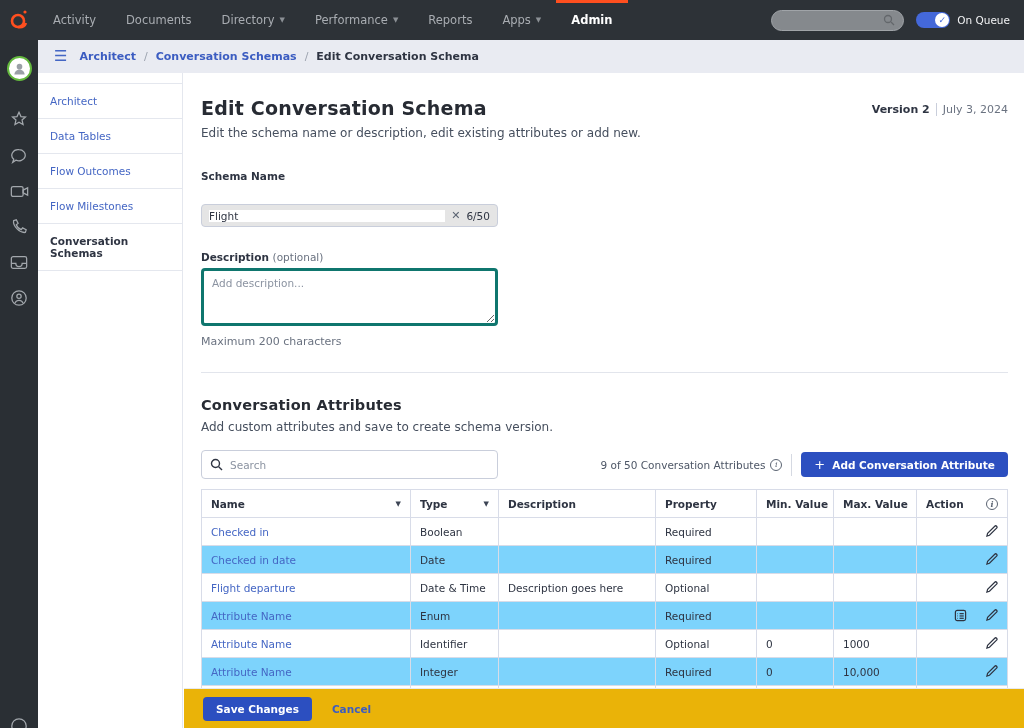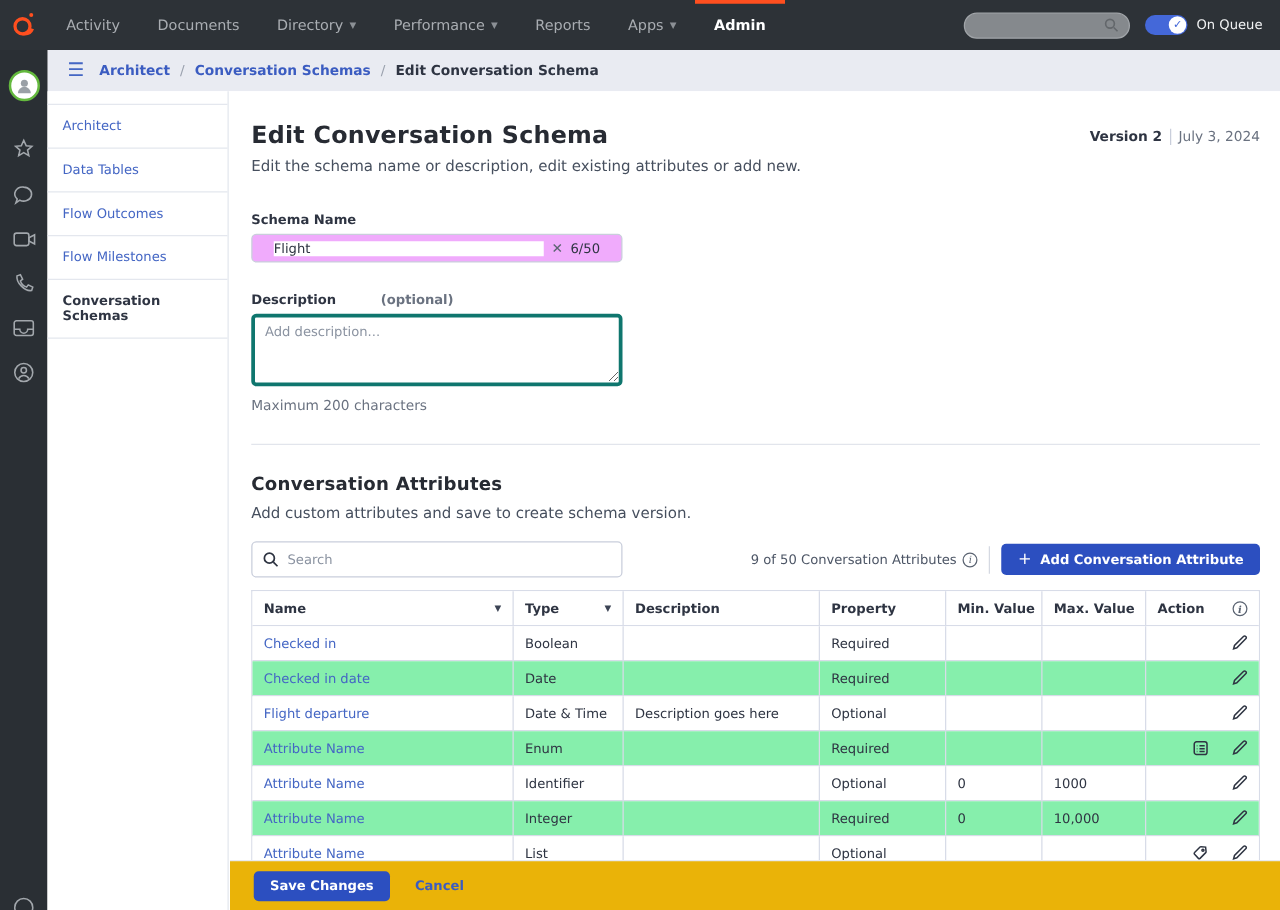--- a/index.html
+++ b/index.html
@@ -44,23 +44,23 @@
 
   .main { flex:1; padding:24px 16px 0 18px; overflow:hidden; }
   .title-row { display:flex; align-items:flex-start; justify-content:space-between; }
   .page-title { font-size:19px; font-weight:bold; color:#272b33; letter-spacing:.2px; }
   .version { font-size:11px; color:#2e3442; white-space:nowrap; margin-top:6px; }
   .version b { font-weight:bold; }
   .version .vdate { color:#6a7280; border-left:1px solid #c9cedb; padding-left:6px; margin-left:6px; }
   .page-sub { font-size:12px; color:#464f5e; margin-top:7px; }
 
   .field-label { font-size:10.5px; font-weight:bold; color:#2e3442; }
-  .optional { font-weight:bold; color:#6a7280;margin-left:32px; }
+  .optional { font-weight:normal; color:#6a7280; }
   .schema-block { margin-top:30px; }
-  .name-input-wrap { margin-top:5px; width:297px; height:23px; border:1px solid #c9cedb; border-radius:4px; display:flex; align-items:center; padding:0 17px; background:#f0abfc; }
+  .name-input-wrap { margin-top:22px; width:297px; height:23px; border:1px solid #c9cedb; border-radius:4px; display:flex; align-items:center; padding:0 7px; background:#e5e5e5; }
   .name-input-wrap input { flex:1; border:none; outline:none; font-size:10.5px; color:#2e3442; min-width:0; font-family:inherit; }
   .clear-x { color:#5b6472; font-size:11px; cursor:pointer; padding:0 6px; }
   .char-count { font-size:10.5px; color:#2e3442; }
 
   .desc-block { margin-top:24px; }
   .desc-area { margin-top:5px; width:297px; height:58px; border:3px solid #0f766e; border-radius:4px; padding:6px 8px; font-size:10.5px; color:#2e3442; font-family:inherit; resize:both; outline:none; }
   .desc-area::placeholder, .name-input-wrap input::placeholder, .tbl-search input::placeholder { color:#8b93a1; }
   .hint { font-size:11px; color:#6a7280; margin-top:5px; }
 
   .divider { border-top:1px solid #e2e5ec; margin-top:24px; }
@@ -73,21 +73,21 @@
   .toolbar-right { display:flex; align-items:center; gap:9px; }
   .count-label { font-size:10.5px; color:#4d5666; display:flex; align-items:center; gap:5px; }
   .tb-sep { width:1px; height:22px; background:#d5d9e2; }
   .info-circ { width:12px; height:12px; border:1px solid #5b6472; border-radius:50%; color:#5b6472; font-size:8px; display:inline-flex; align-items:center; justify-content:center; font-style:italic; font-family:"DejaVu Serif",serif; cursor:pointer; }
   .add-btn { height:25px; background:#2c4fc0; color:#fff; border:none; border-radius:4px; font-size:10.5px; font-weight:bold; padding:0 13px; display:flex; align-items:center; gap:7px; cursor:pointer; font-family:inherit; }
   .add-btn .plus { font-size:13px; font-weight:normal; }
 
   
   .attr-table { margin-top:10px; border:1px solid #d8dce8; border-bottom:none; font-size:10.5px; }
   .tr { display:flex; height:28px; align-items:stretch; border-bottom:1px solid #d8dce8; background:#fff; }
-  .tr.alt { background:#86efac; }
+  .tr.alt { background:#7dd3fc; }
   .tr.header { background:#fff; font-weight:bold; color:#2e3442; }
   .td { display:flex; align-items:center; padding:0 9px; border-right:1px solid #d8dce8; overflow:hidden; white-space:nowrap; }
   .td:last-child { border-right:none; }
   .c-name { width:209px; justify-content:space-between; }
   .c-type { width:88px; justify-content:space-between; }
   .c-desc { width:157px; }
   .c-prop { width:101px; }
   .c-min  { width:77px; }
   .c-max  { width:83px; }
   .c-act  { flex:1; justify-content:space-between; }

